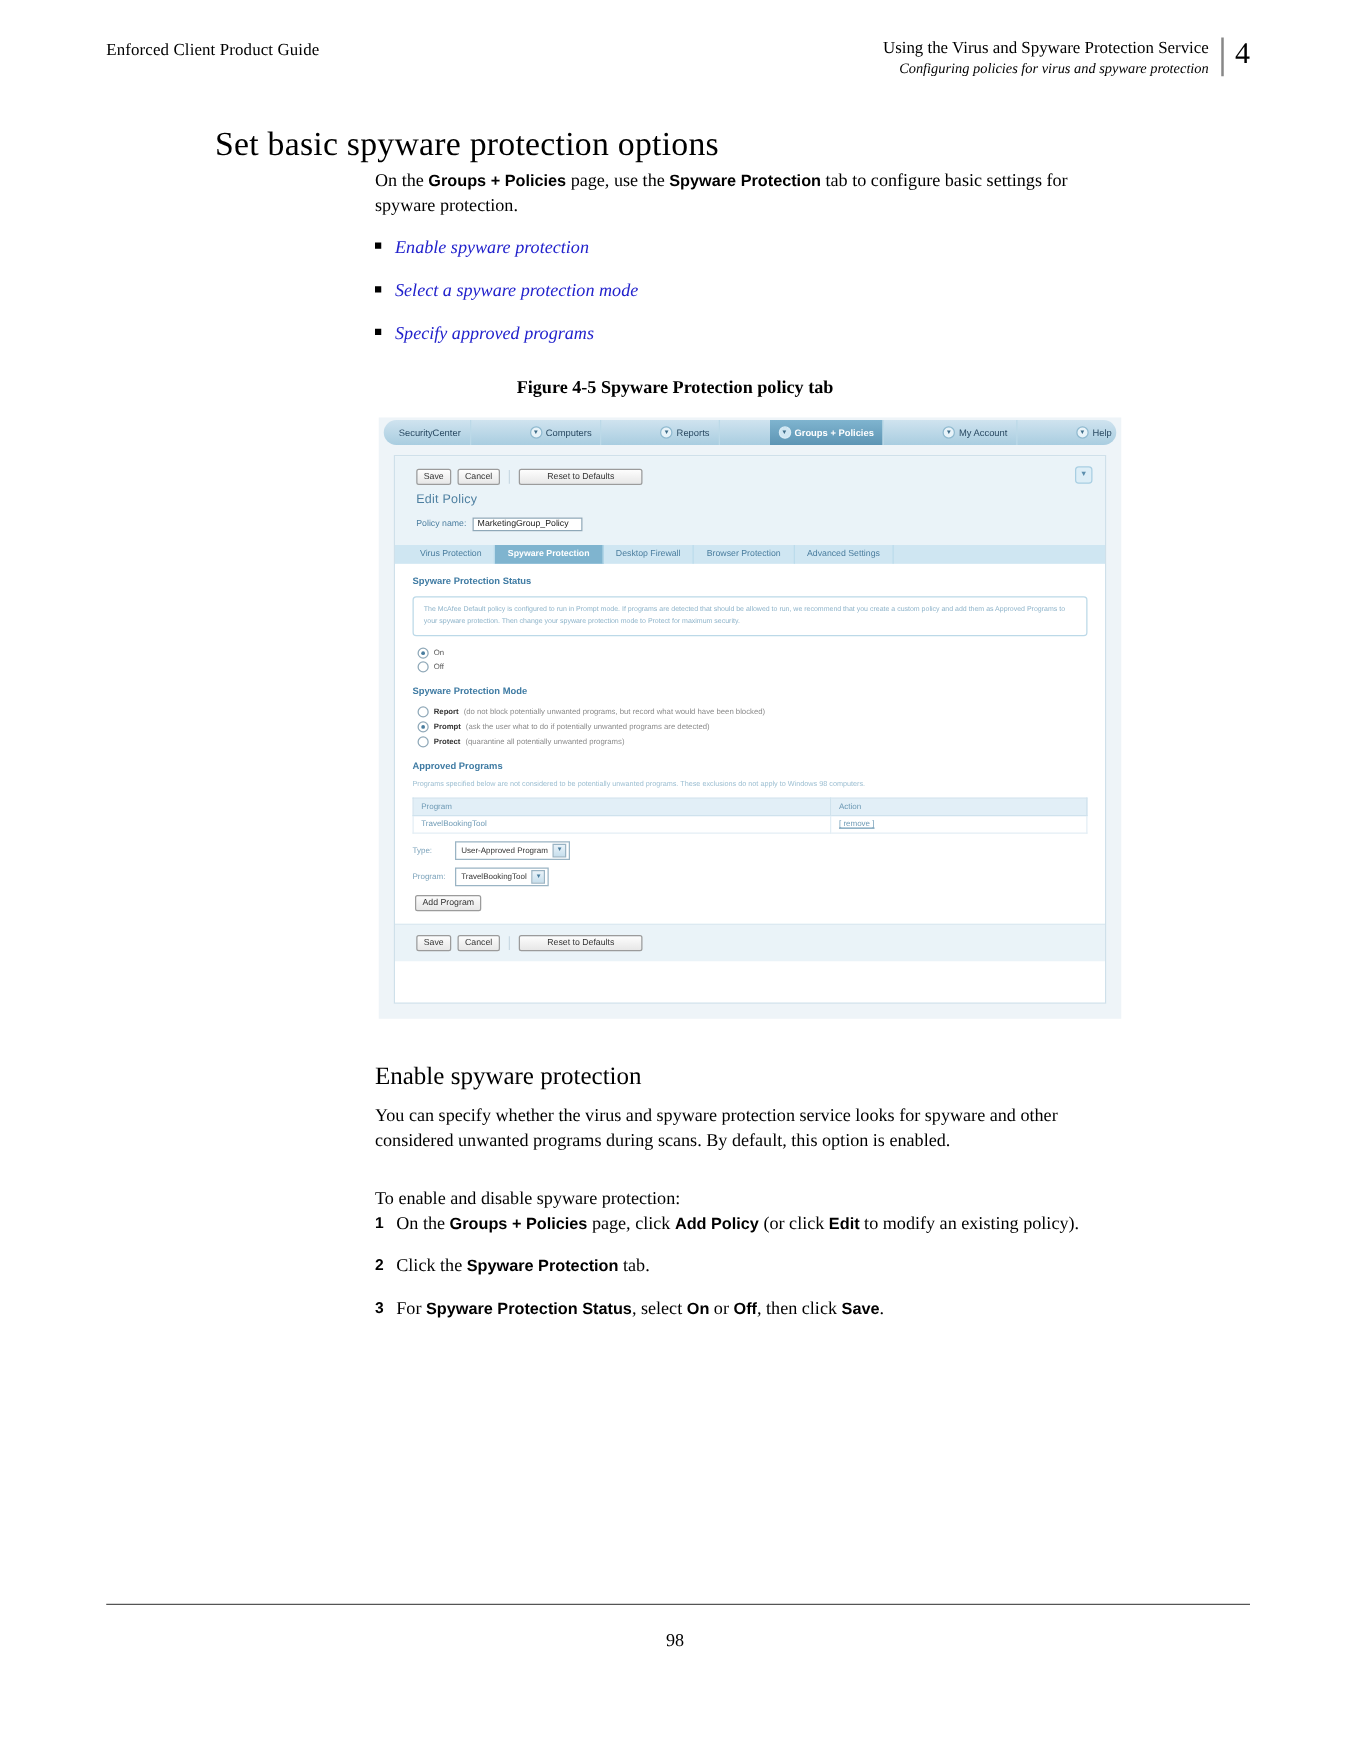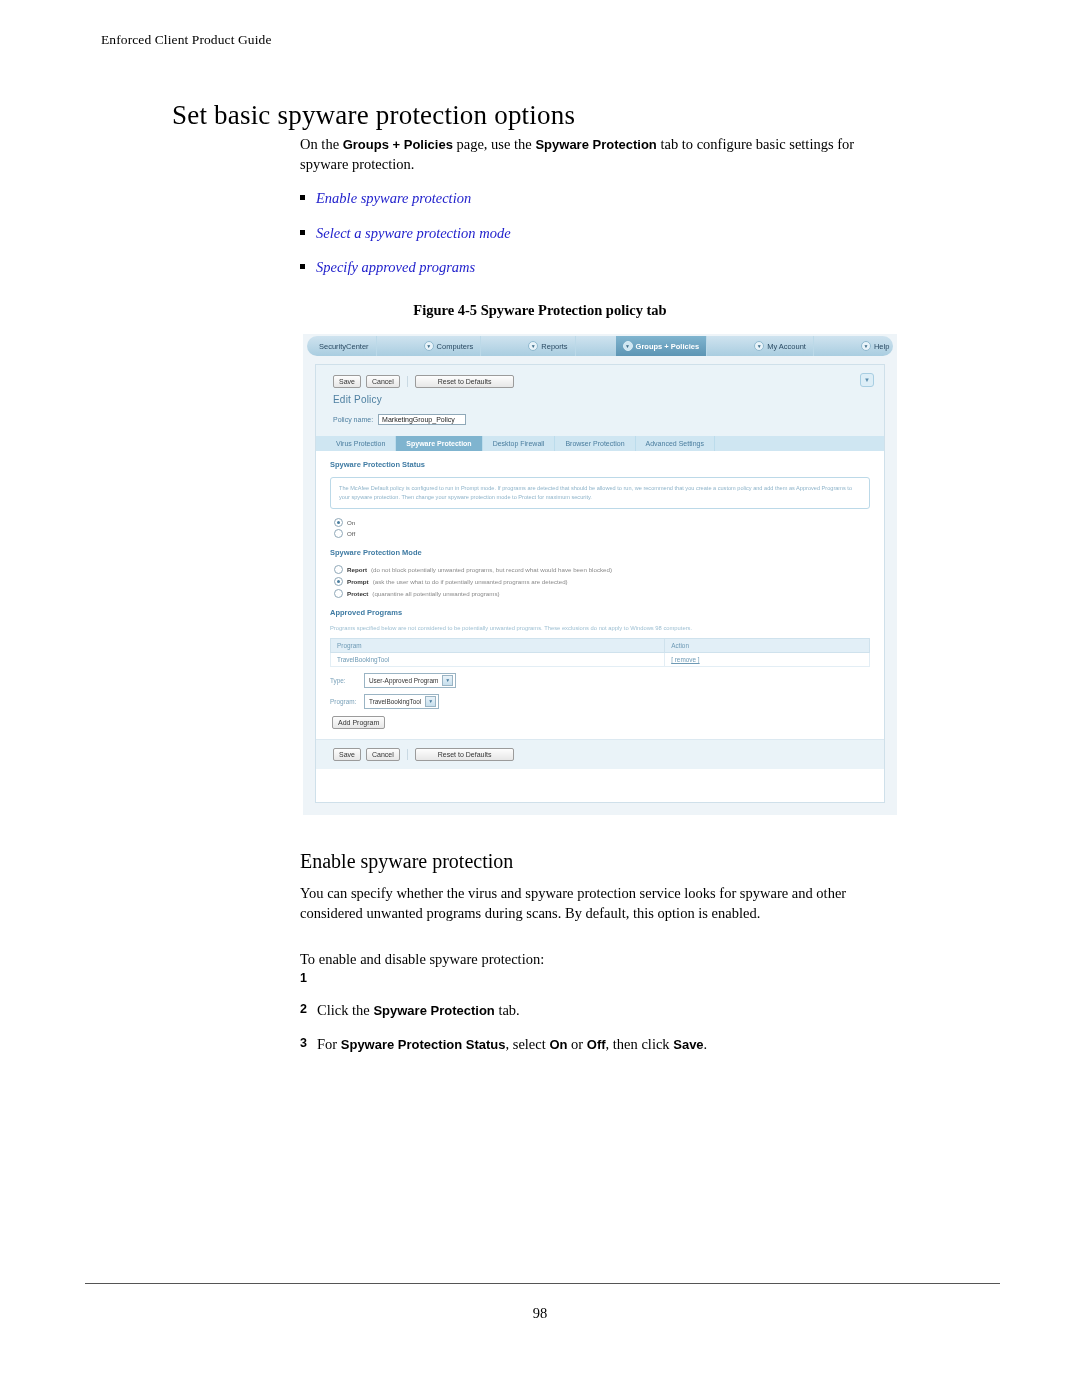--- a/index.html
+++ b/index.html
@@ -8,21 +8,21 @@
     background:#ffffff;
     font-family:"Liberation Serif", serif;
     color:#000;
     position:relative;
     overflow:hidden;
   }
 
   
   .page-header {
     position:absolute; left:85px; top:30px; width:915px;
-    display:flex; justify-content:space-between; align-items:flex-start;margin-left:16px;
+    display:flex; justify-content:space-between; align-items:flex-start;
   }
   .hdr-left { font-size:13.5px; letter-spacing:.1px; padding-top:2px; }
   .hdr-right-wrap { display:flex; align-items:stretch; }
   .hdr-right { text-align:right; padding-right:10px; }
   .hdr-right .line1 { font-size:13.5px; }
   .hdr-right .line2 { font-size:11.5px; font-style:italic; margin-top:3px; }
   .hdr-rule { width:2px; background:#888; margin-right:9px; }
   .chapter-num { font-size:24px; line-height:1; padding-top:1px; }
 
   
@@ -254,20 +254,28 @@
   .footer-num {
     position:absolute; left:0; top:1305px; width:1080px;
     text-align:center; font-size:14.5px;
   }
 </style>
 </head>
 <body>
 
 <div class="page-header">
   <div class="hdr-left">Enforced Client Product Guide</div>
+  <div class="hdr-right-wrap">
+    <div class="hdr-right">
+      <div class="line1">Using the Virus and Spyware Protection Service</div>
+      <div class="line2">Configuring policies for virus and spyware protection</div>
+    </div>
+    <div class="hdr-rule"></div>
+    <div class="chapter-num">4</div>
+  </div>
 </div>
 
 <div class="h1">Set basic spyware protection options</div>
 
 <div class="body-col" style="top:135px;">
   <div class="para">
     <span>On the </span><span class="b">Groups + Policies</span><span> page, use the </span><span class="b">Spyware Protection</span><span> tab to configure basic settings for spyware protection.</span>
   </div>
 </div>
 
@@ -448,20 +456,21 @@
   <div class="para">You can specify whether the virus and spyware protection service looks for spyware and other considered unwanted programs during scans. By default, this option is enabled.</div>
 </div>
 
 <div class="body-col" style="top:950px;">
   <div class="para">To enable and disable spyware protection:</div>
 </div>
 
 <div class="steps" style="top:971px;">
   <div class="step-row">
     <span class="step-num">1</span>
+    <span class="step-text"><span>On the </span><span class="b">Groups + Policies</span><span> page, click </span><span class="b">Add Policy</span><span> (or click </span><span class="b">Edit</span><span> to modify an existing policy).</span></span>
   </div>
   <div class="step-row">
     <span class="step-num">2</span>
     <span class="step-text"><span>Click the </span><span class="b">Spyware Protection</span><span> tab.</span></span>
   </div>
   <div class="step-row">
     <span class="step-num">3</span>
     <span class="step-text"><span>For </span><span class="b">Spyware Protection Status</span><span>, select </span><span class="b">On</span><span> or </span><span class="b">Off</span><span>, then click </span><span class="b">Save</span><span>.</span></span>
   </div>
 </div>

